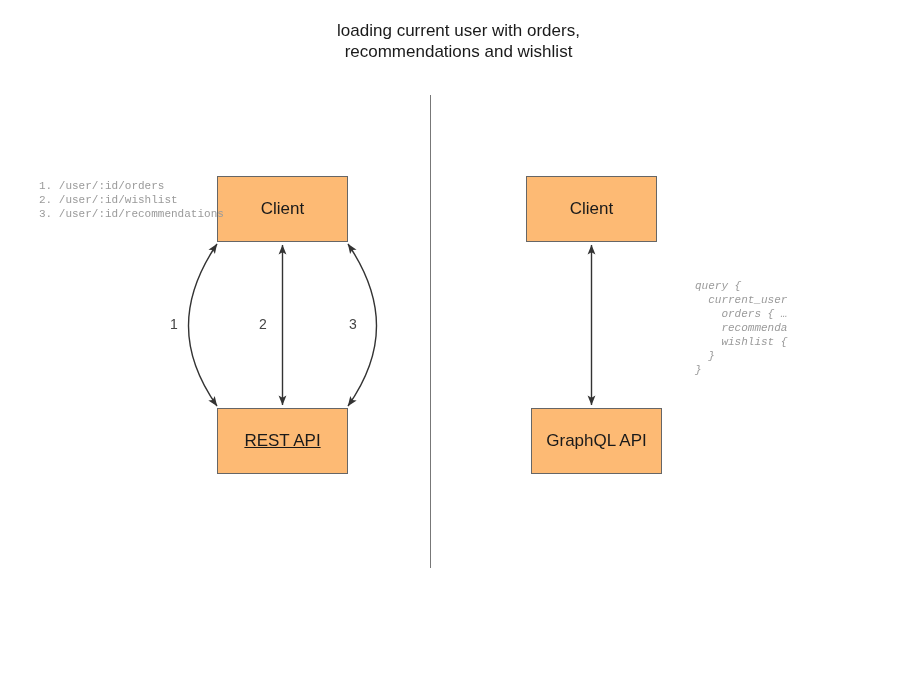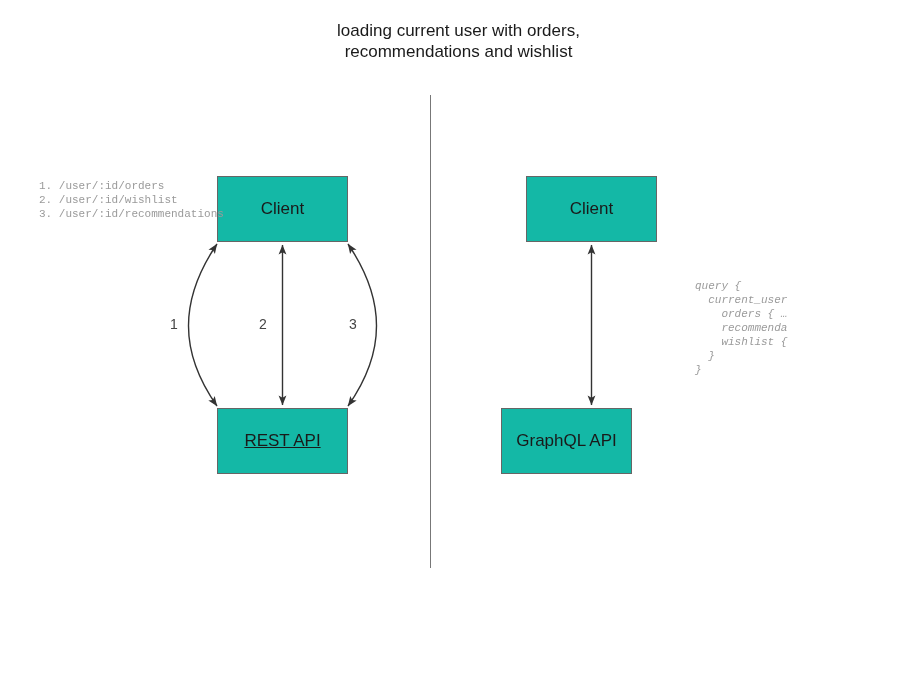--- a/index.html
+++ b/index.html
@@ -36,32 +36,32 @@
     top: 95px;
     width: 1px;
     height: 473px;
     background: #777;
   }
 
   
   .node {
     position: absolute;
     box-sizing: border-box;
-    background: #14b8a6;
+    background: #fdba74;
     border: 1.6px solid #666;
     display: flex;
     align-items: center;
     justify-content: center;
     font-size: 17px;
     color: #1a1a1a;
   }
   #node-rest-client   { left: 217px; top: 176px; width: 131px; height: 66px; }
   #node-rest-api      { left: 217px; top: 408px; width: 131px; height: 66px; text-decoration: underline; }
   #node-gql-client    { left: 526px; top: 176px; width: 131px; height: 66px; }
-  #node-gql-api       { left: 501px; top: 408px; width: 131px; height: 66px; }
+  #node-gql-api       { left: 531px; top: 408px; width: 131px; height: 66px; }
 
   
   #arrows {
     position: absolute;
     left: 0;
     top: 0;
     width: 917px;
     height: 689px;
     pointer-events: none;
   }

